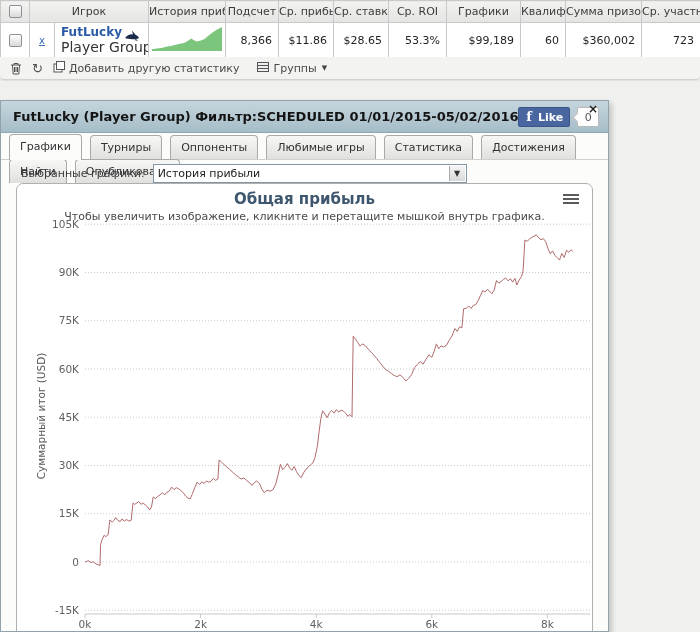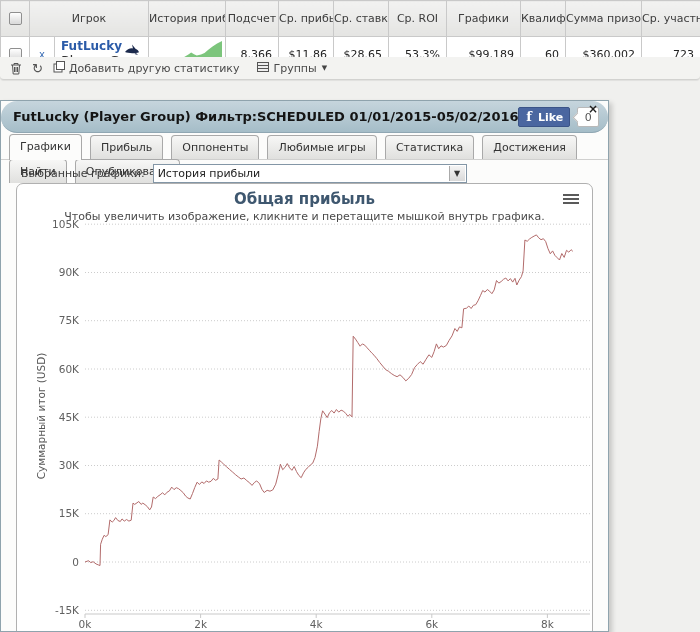--- a/index.html
+++ b/index.html
@@ -2,21 +2,21 @@
 <html><head>
 <meta charset="utf-8">
 <style>
   * { margin:0; padding:0; box-sizing:border-box; }
   html,body { width:700px; height:632px; overflow:hidden; }
   body { background:#f0f0ee; font-family:"DejaVu Sans", sans-serif; position:relative; color:#333; }
 
   
   .stats-table { border-collapse:collapse; table-layout:fixed; width:700px; background:#fff; }
   .stats-table th, .stats-table td { border:1px solid #c9c9c9; overflow:hidden; white-space:nowrap; }
-  .stats-table th { height:36px; background:linear-gradient(#f2f2f1,#e4e4e2); font-size:11px; font-weight:normal; color:#3c3c3c; text-align:center; }
+  .stats-table th { height:22px; background:linear-gradient(#f2f2f1,#e4e4e2); font-size:11px; font-weight:normal; color:#3c3c3c; text-align:center; }
   .stats-table td { height:34px; font-size:11px; color:#222; background:#fff; }
   .td-num { text-align:right; padding-right:6px; }
   .cb { appearance:none; -webkit-appearance:none; width:13px; height:13px; border:1px solid #8f8f8f; border-radius:2px; background:linear-gradient(#ffffff,#d8d8d8); box-shadow:inset 0 0 1px #fff; vertical-align:middle; }
   .td-center { text-align:center; }
   .remove-link { color:#3a6db5; text-decoration:underline; font-size:10px; }
   .player-cell { padding-left:6px; line-height:15px; position:relative; }
   .player-link { color:#2b5ba8; font-weight:bold; font-size:12px; text-decoration:none;margin-top:13px; }
   .player-type { color:#333; font-size:14px;text-align:right; }
   .shark { position:absolute; right:8px; top:6px; }
   .spark-cell { vertical-align:bottom; padding:2px 3px; }
@@ -27,21 +27,21 @@
              display:flex; align-items:center; font-size:11px; color:#4a4a4a; }
   .tb-icon { margin-left:10px; display:inline-flex; align-items:center; cursor:pointer; }
   .tb-label { margin-left:4px; }
   .refresh-glyph { font-size:13px; color:#555; }
   .caret { font-size:7px; color:#444; margin-left:5px; }
 
   
   .panel { position:absolute; left:0; top:100px; width:609px; height:532px; background:#fcfcfb;
            border:1px solid #8fa3ad; box-shadow:3px 3px 5px rgba(0,0,0,.18); overflow:hidden; }
   .titlebar { position:relative; height:32px; background:linear-gradient(#c6d5dd,#a5bdc8); border-bottom:1px solid #90a7b3;
-              display:flex; align-items:center; padding-left:12px;border-radius:16px; }
+              display:flex; align-items:center; padding-left:12px; }
   .panel-title { font-size:13px; font-weight:bold; color:#141414; letter-spacing:0; }
   .like-wrap { position:absolute; left:517px; top:6px; display:flex; align-items:center; }
   .fb-like { display:flex; align-items:center; background:#4a66a0; border:1px solid #3b5488; border-radius:2px; height:20px; padding:0 6px 0 4px; cursor:pointer; }
   .fb-f { width:12px; height:14px; color:#fff; font-family:"DejaVu Serif", serif; font-weight:bold; font-size:13px; line-height:14px; text-align:center; }
   .fb-text { color:#fff; font-size:11px; font-weight:bold; margin-left:3px; }
   .like-count { position:relative; margin-left:7px; background:#fff; border:1px solid #b9b9b9; border-radius:2px; height:20px; min-width:22px;
                 font-size:11px; color:#555; display:flex; align-items:center; justify-content:center; padding:0 5px; }
   .like-count:before { content:""; position:absolute; left:-4px; top:6px; width:6px; height:6px; background:#fff; border-left:1px solid #b9b9b9; border-bottom:1px solid #b9b9b9; transform:rotate(45deg); }
   .close-x { position:absolute; right:10px; top:1px; font-size:12px; font-weight:bold; color:#222; cursor:pointer; }
 
@@ -165,21 +165,21 @@
         <span class="fb-f">f</span>
         <span class="fb-text">Like</span>
       </span>
       <span class="like-count">0</span>
     </span>
     <span class="close-x">×</span>
   </div>
 
   <div class="tabs">
     <span class="tab active">Графики</span>
-    <span class="tab">Прибыль</span>
+    <span class="tab">Турниры</span>
     <span class="tab">Оппоненты</span>
     <span class="tab">Любимые игры</span>
     <span class="tab">Статистика</span>
     <span class="tab">Достижения</span>
     <span class="tab">Найти</span>
     <span class="tab">Опубликовать</span>
   </div>
 
   <div class="select-row">
     <span>Выбранные графики:</span>

